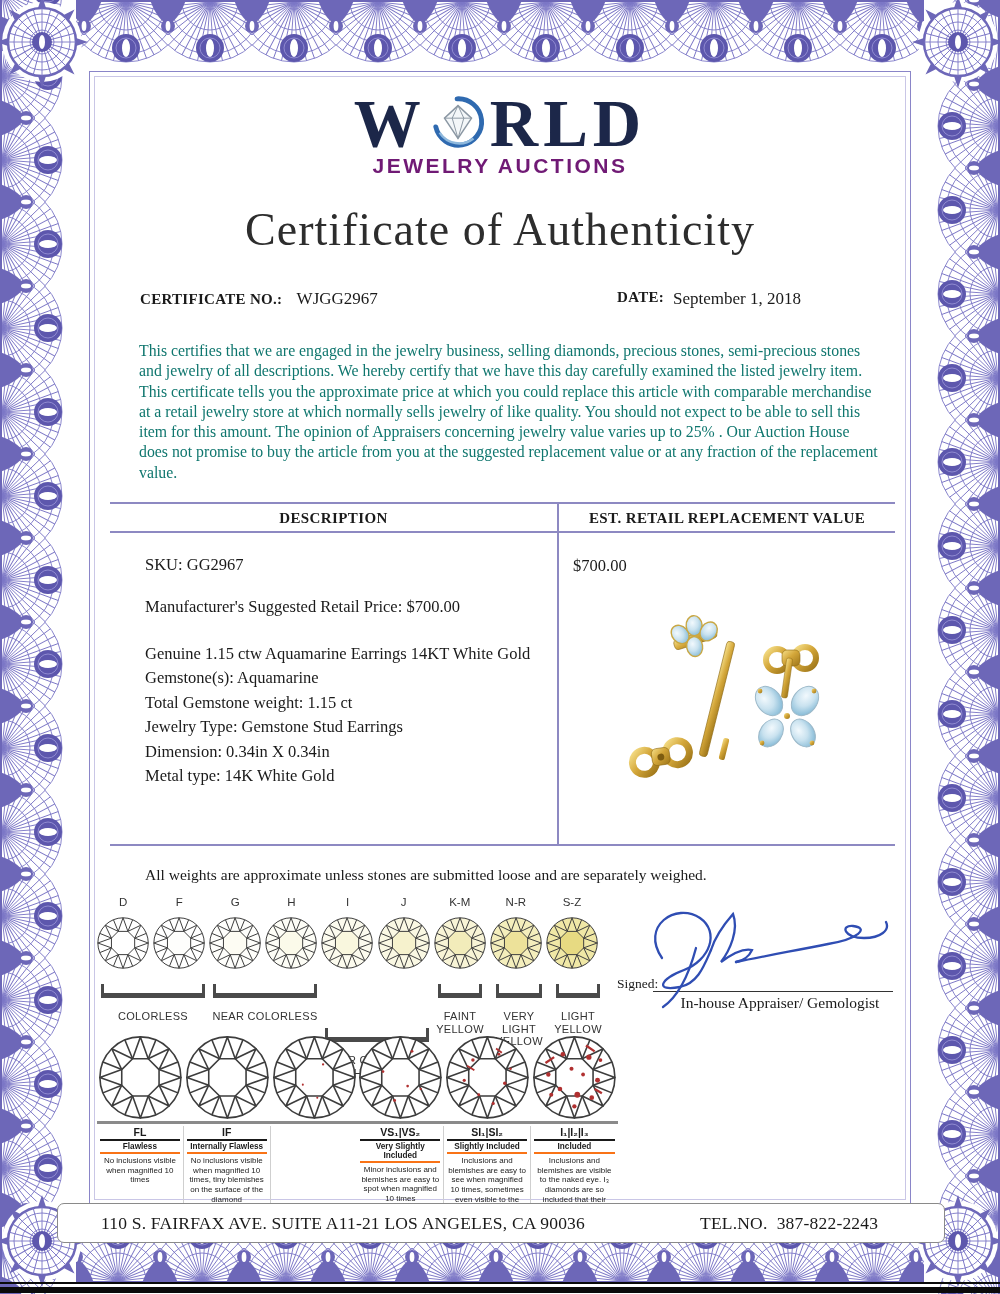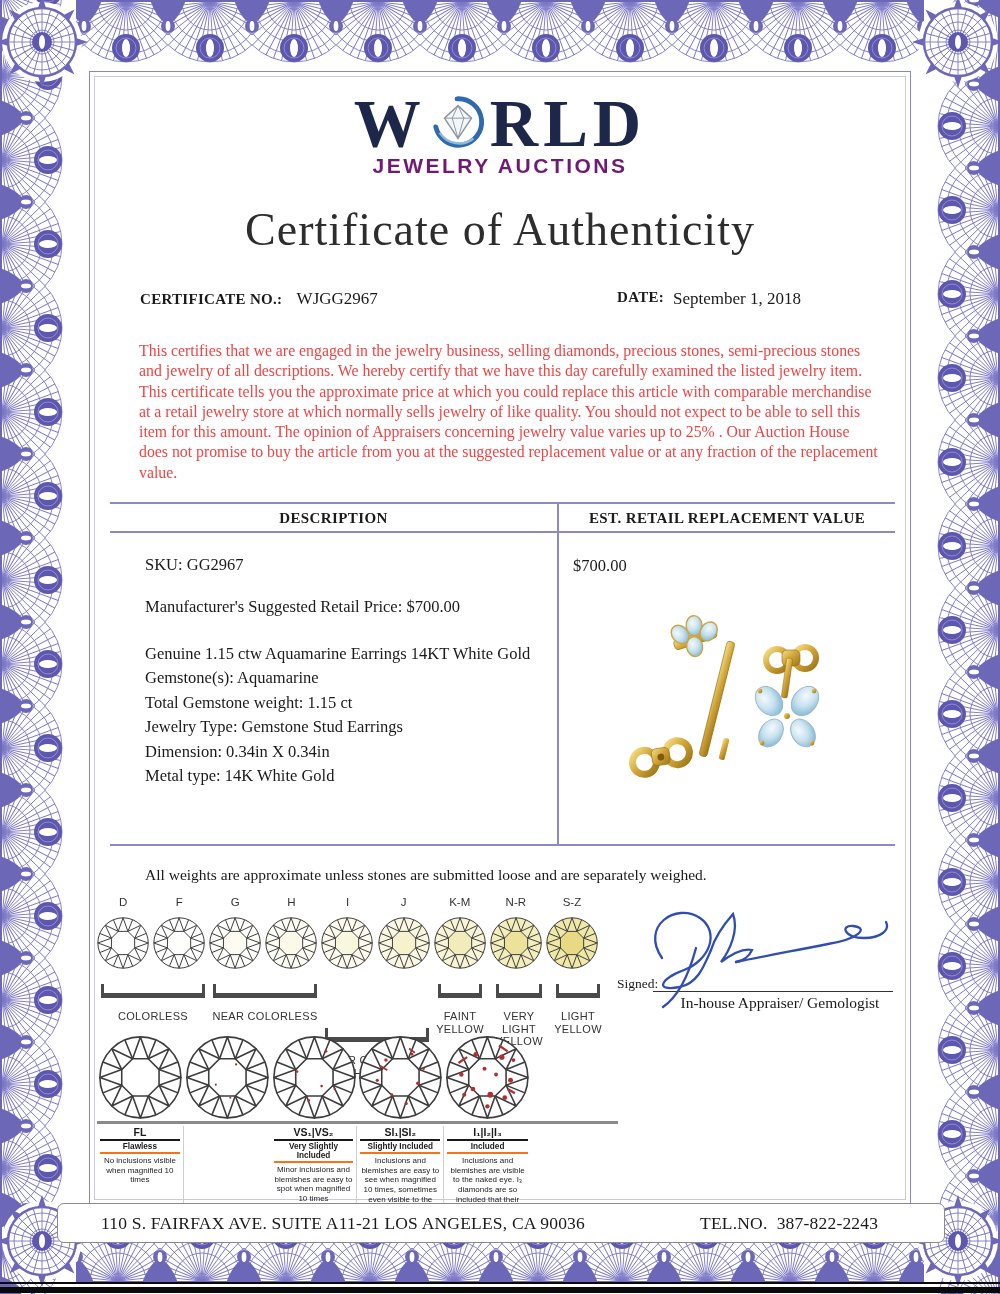--- a/index.html
+++ b/index.html
@@ -26,21 +26,21 @@
   .logo-diamond{width:58px;height:58px;margin:0 3px;}
 
   
   .doc-title{position:absolute;left:0;top:203px;width:1000px;text-align:center;
              font-size:46px;color:#2d2d2d;letter-spacing:1px;}
   .cert-line{position:absolute;top:289px;left:140px;width:736px;font-size:17px;}
   .lbl-bold{font-weight:bold;font-size:15px;letter-spacing:0.3px;}
 
   
   .body-par{position:absolute;left:139px;top:341px;width:740px;font-size:15.8px;
-            line-height:20.3px;color:#ef4444;}
+            line-height:20.3px;color:#0f766e;}
 
   
   .hline,.vline{position:absolute;background:#8d89c2;}
   .th{position:absolute;font-weight:bold;font-size:15px;letter-spacing:0.4px;text-align:center;}
   .cell-text{position:absolute;font-size:16.5px;}
   .details{position:absolute;left:145px;top:642px;font-size:16.5px;line-height:24.4px;}
 
   
   .weights{position:absolute;left:145px;top:866px;font-size:15.5px;}
 
@@ -400,20 +400,31 @@
             <circle r="28" fill="#fff"></circle>
             <use href="#dlines"></use>
           </svg>
         <div class="ctext">
           <div class="cgrade">FL</div>
           <div class="cname">Flawless</div>
           <div class="cdesc">No inclusions visible when magnified 10 times</div>
         </div>
       </div>
 
+      <div class="ccol">
+        <svg viewBox="-30 -30 60 60">
+            <circle r="28" fill="#fff"></circle>
+            <use href="#dlines"></use>
+          </svg>
+        <div class="ctext">
+          <div class="cgrade">IF</div>
+          <div class="cname">Internally Flawless</div>
+          <div class="cdesc">No inclusions visible when magnified 10 times, tiny blemishes on the surface of the diamond</div>
+        </div>
+      </div>
 
       <div class="ccol">
         <svg viewBox="-30 -30 60 60">
             <circle r="28" fill="#fff"></circle>
             <use href="#dlines"></use>
           <g fill="#b03030">
               <circle cx="6" cy="-9" r="0.8"></circle>
               <circle cx="-8" cy="5" r="0.7"></circle>
               <circle cx="2" cy="14" r="0.7"></circle>
             </g>

